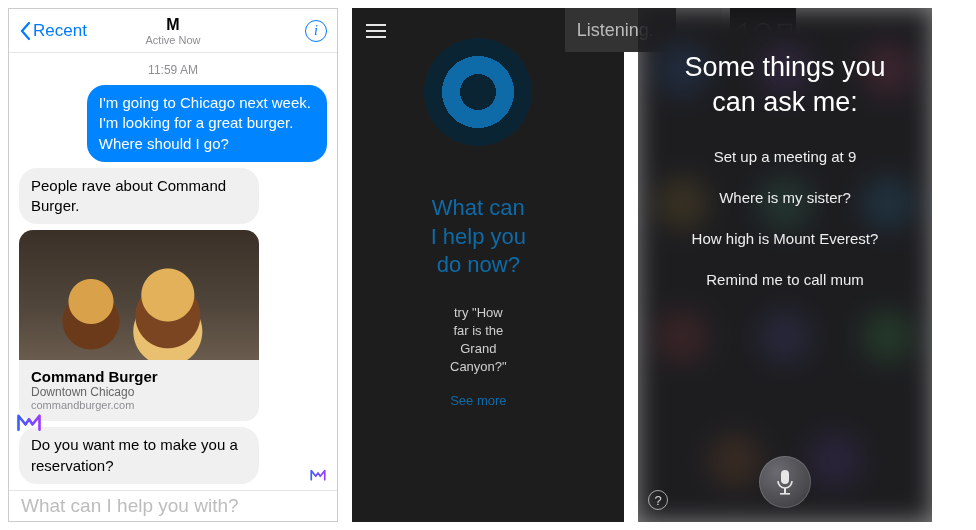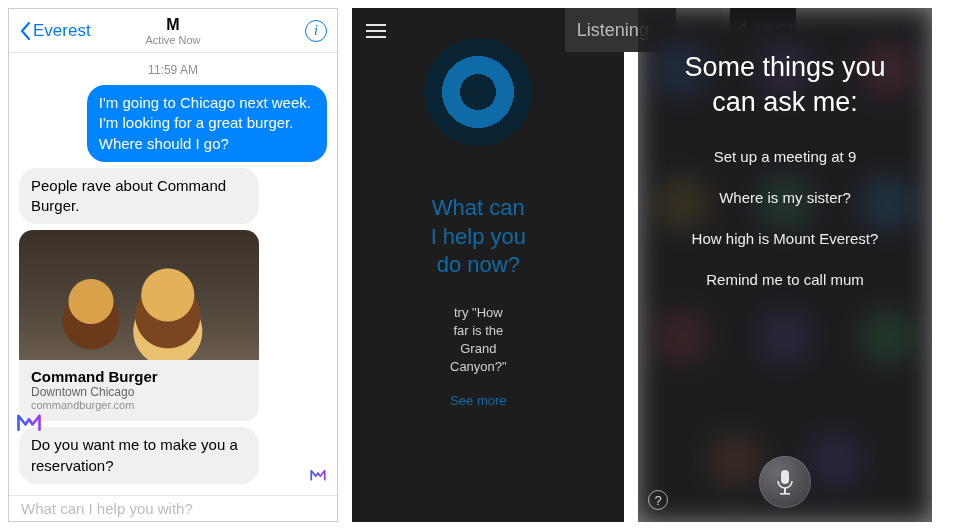--- a/index.html
+++ b/index.html
@@ -125,21 +125,21 @@
     bottom: 38px;
     width: 18px; height: 18px;
   }
   .m-svg {
     width: 100%; height: 100%;
   }
   .p1-input {
     border-top: 1px solid #e5e5e5;
     padding: 4px 12px;
     color: #bdbdbd;
-    font-size: 15px;
+    font-size: 19px;
   }
 
   
   .p2 {
     width: 272px;
     height: 514px;
     background: #1d1d1d;
     display: flex;
     color: #fff;
     font-family: "Segoe UI", Arial, sans-serif;
@@ -297,21 +297,21 @@
 </style>
 </head>
 <body>
 
 <div class="p1">
   <div class="p1-header">
     <div class="p1-back">
       <svg viewBox="0 0 12 20">
           <path d="M10 2 L3 10 L10 18" stroke="#007aff" stroke-width="2.2" fill="none" stroke-linecap="round"></path>
         </svg>
-      <span>Everest</span>
+      <span>Recent</span>
     </div>
     <div class="p1-title-wrap">
       <div class="p1-title">M</div>
       <div class="p1-sub">Active Now</div>
     </div>
     <div class="p1-info">i</div>
   </div>
 
   <div class="p1-body">
     <div class="p1-time">11:59 AM</div>

